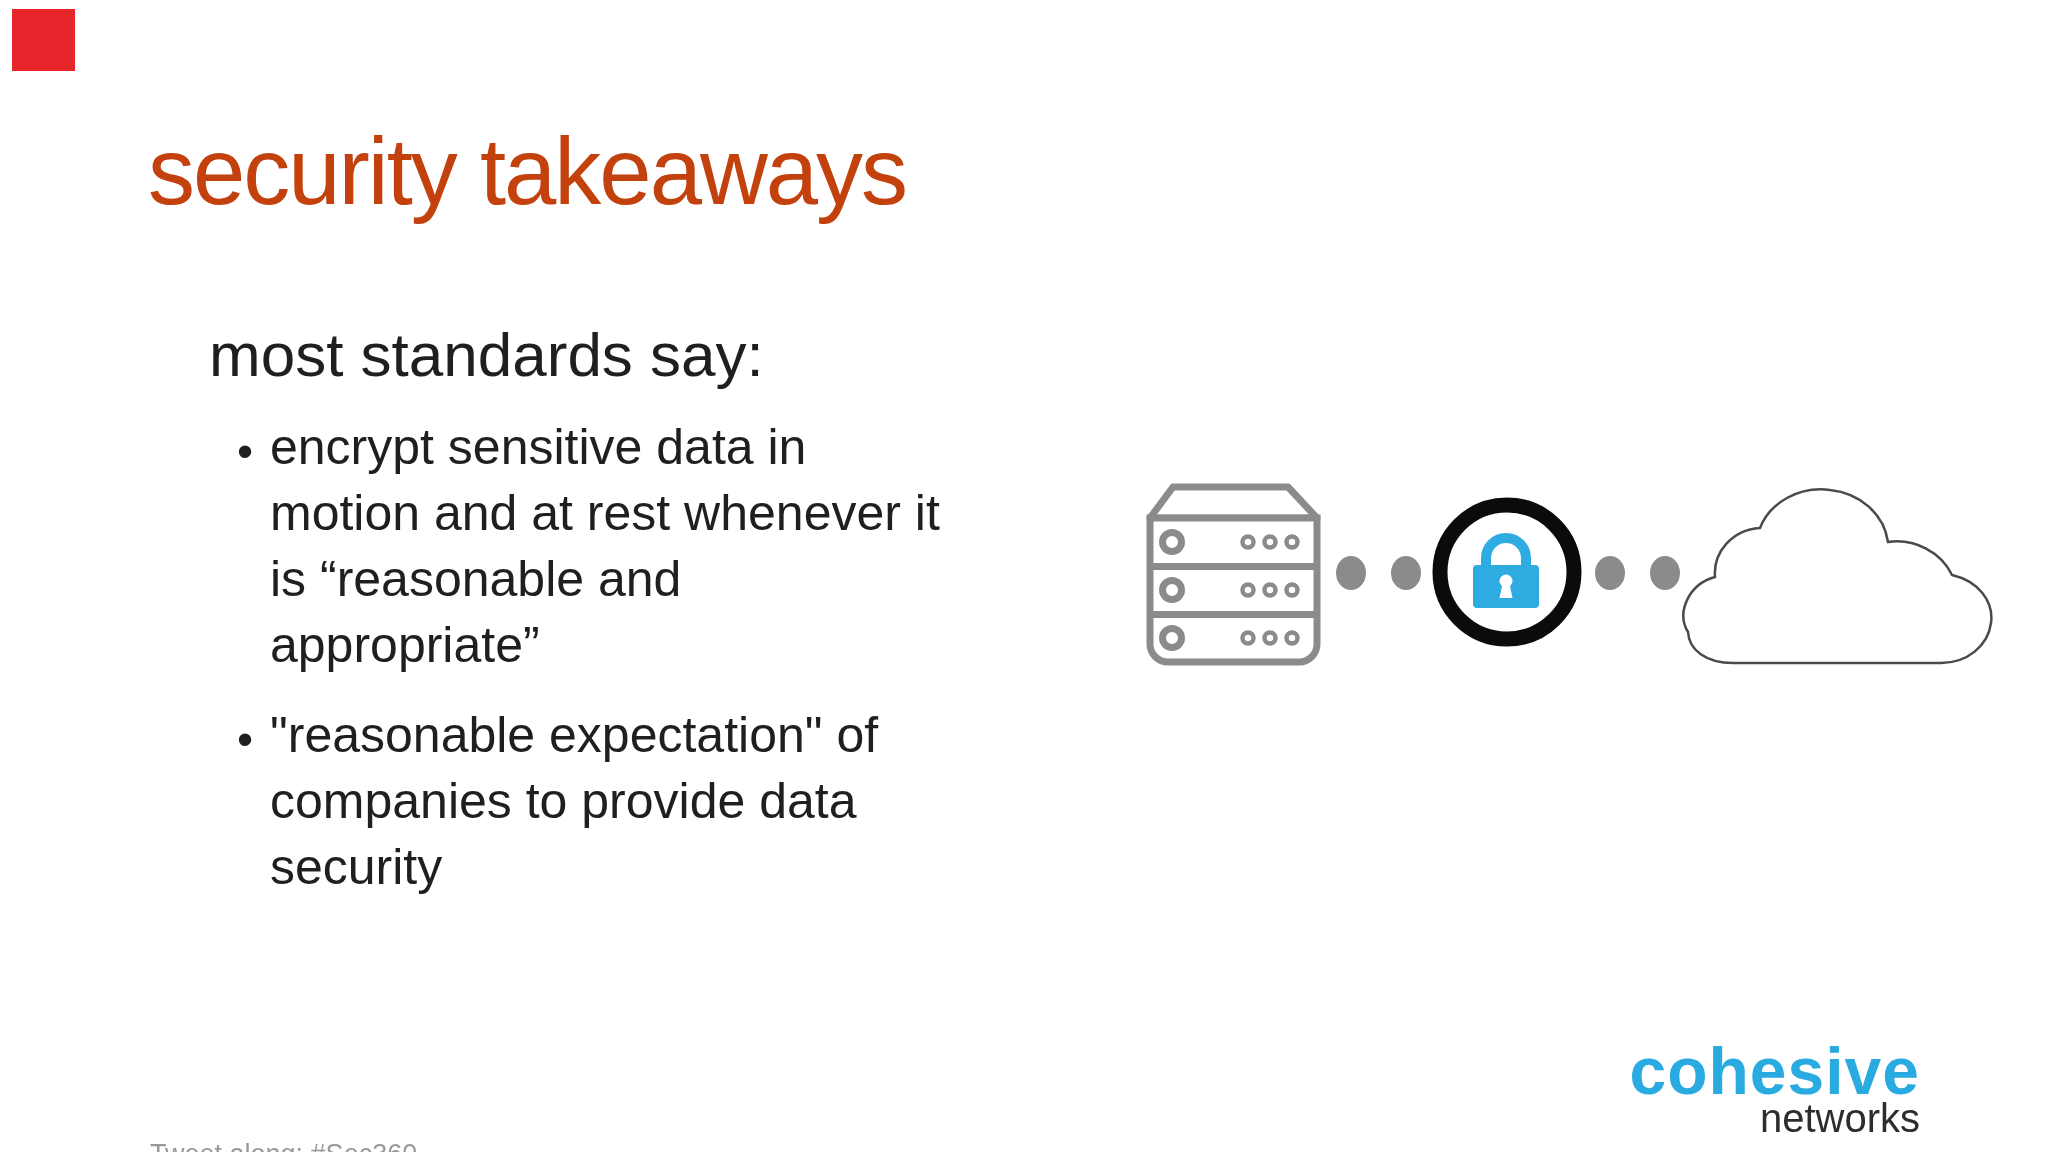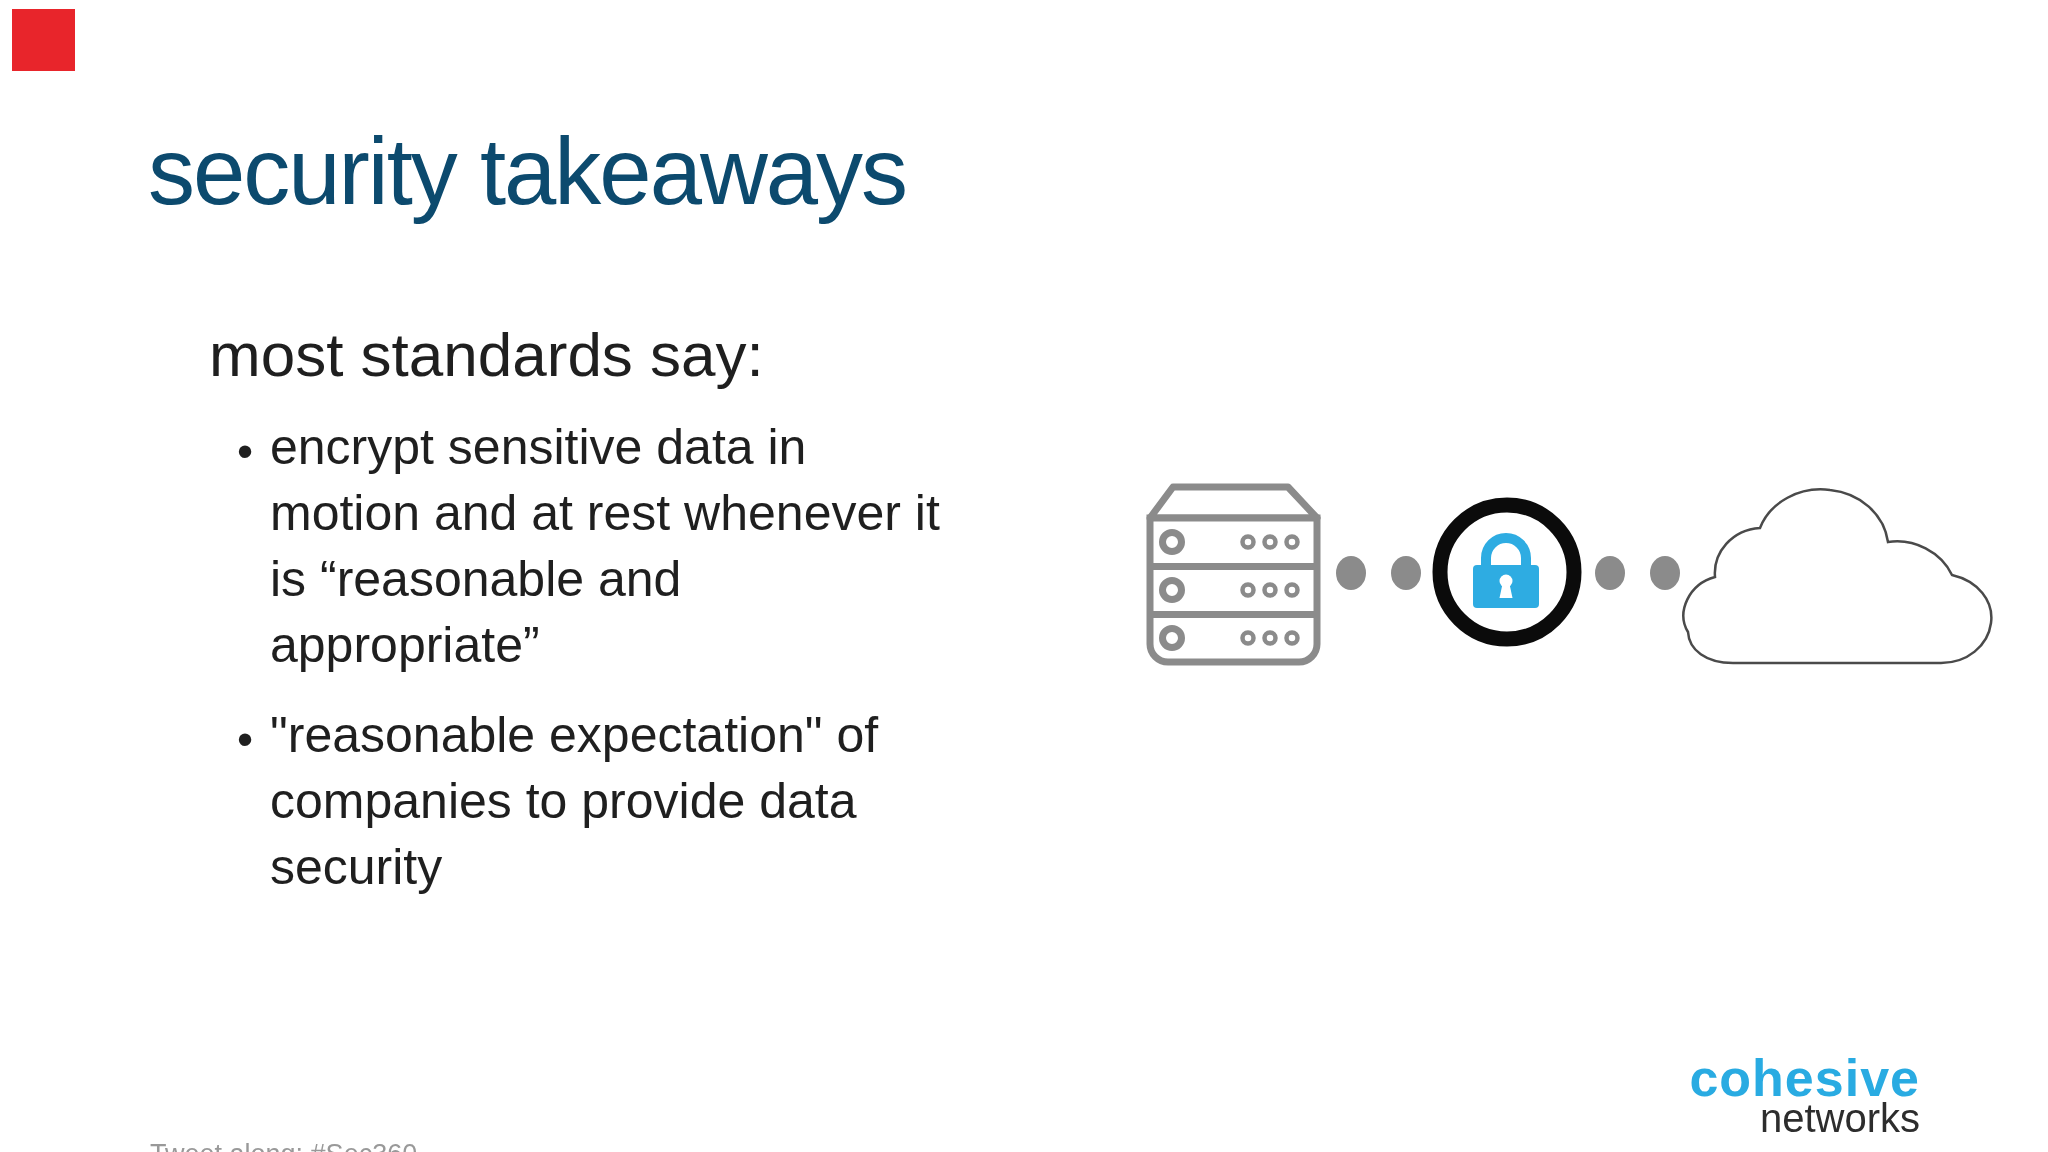--- a/index.html
+++ b/index.html
@@ -5,21 +5,21 @@
   html,body{margin:0;padding:0;}
   body{
     width:2048px;height:1152px;background:#ffffff;position:relative;overflow:hidden;
     font-family:"Liberation Sans", sans-serif;color:#1f1f1f;
   }
   .red-marker{
     position:absolute;left:12px;top:9px;width:63px;height:62px;background:#e8252b;
   }
   .title{
     position:absolute;left:148px;top:120px;
-    font-size:94px;letter-spacing:-2px;color:#0c4a6e;line-height:1.1;white-space:pre;
+    font-size:94px;letter-spacing:-2px;color:#c2410c;line-height:1.1;white-space:pre;
   }
   .intro{
     position:absolute;left:209px;top:318px;
     font-size:62px;line-height:74px;white-space:pre;
   }
   .bullets{position:absolute;left:237px;top:414px;}
   .bullet{display:flex;align-items:flex-start;}
   .bullet + .bullet{margin-top:24px;}
   .bullet-marker{
     flex:none;width:33px;font-size:46px;line-height:74px;color:#1f1f1f;
@@ -30,21 +30,21 @@
   .illustration{position:absolute;left:1140px;top:480px;width:860px;height:200px;}
   .footer{
     position:absolute;left:150px;top:1062px;
     font-size:27px;line-height:37px;color:#999999;white-space:pre;
   }
   .logo{
     position:absolute;right:128px;bottom:14px;
     display:flex;flex-direction:column;align-items:flex-end;
   }
   .logo-primary{
-    font-size:52px;font-weight:700;letter-spacing:1px;color:#29abe2;line-height:1;
+    font-size:66px;font-weight:700;letter-spacing:1px;color:#29abe2;line-height:1;
   }
   .logo-secondary{
     font-size:40px;font-weight:300;letter-spacing:0px;color:#2d2d2d;line-height:1;margin-top:-6px;
   }
 </style>
 </head>
 <body>
 
 <div class="red-marker"></div>
 

